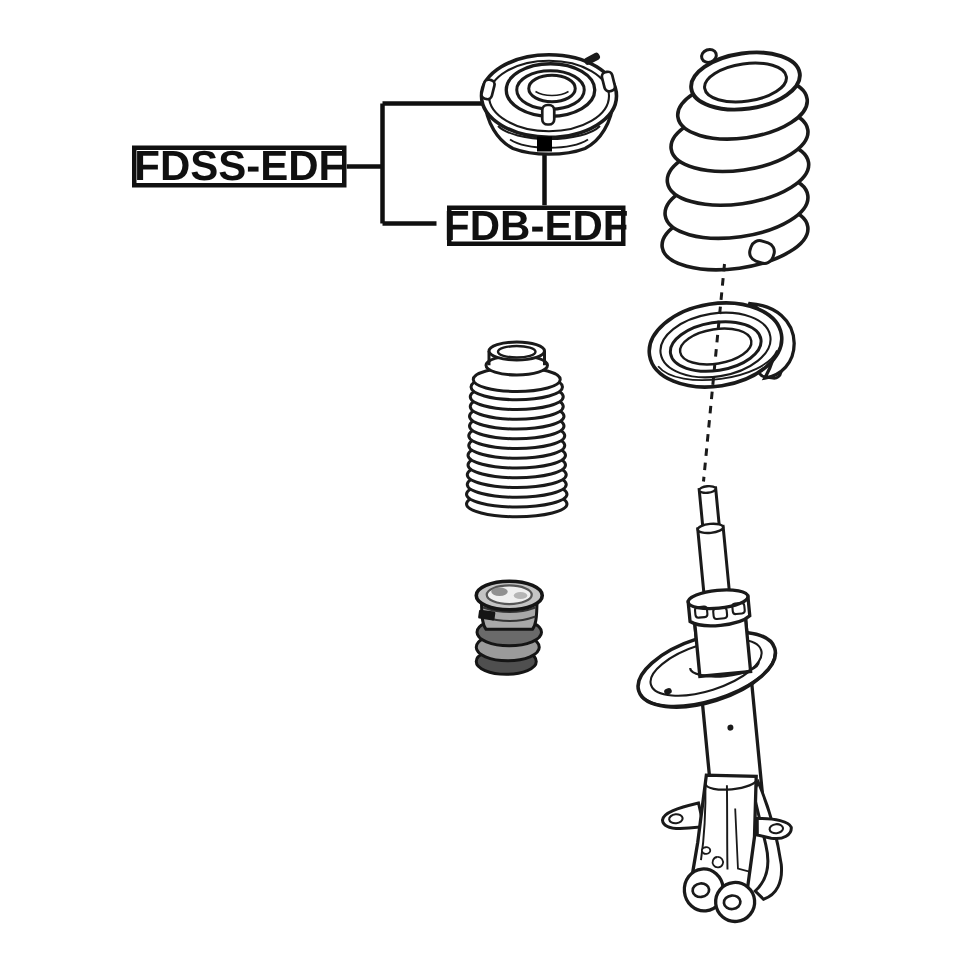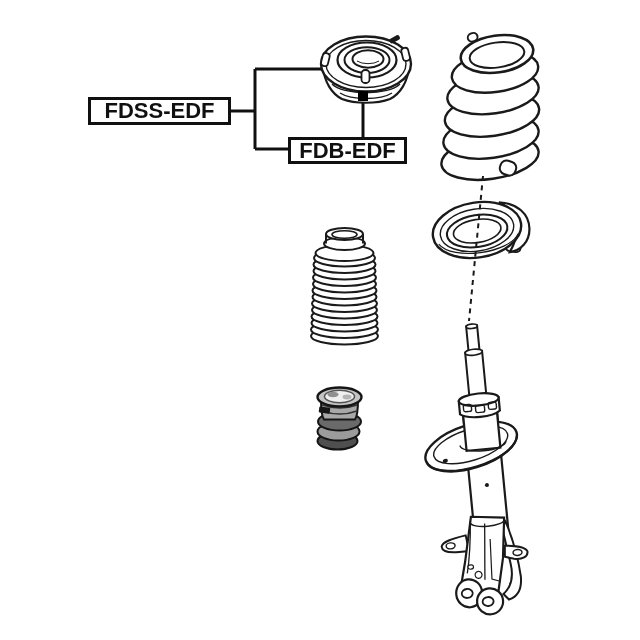--- a/index.html
+++ b/index.html
@@ -1,24 +1,24 @@
 <!DOCTYPE html>
 <html><head>
 <meta charset="utf-8">
 <style>
   html,body{margin:0;padding:0;background:#ffffff;}
   .stage{position:relative;width:640px;height:640px;background:#ffffff;overflow:hidden;
          font-family:"Liberation Sans",sans-serif;}
   .stage svg{position:absolute;left:0;top:0;}
   .callout{position:absolute;box-sizing:border-box;background:#ffffff;border:3px solid #101010;
-           color:#101010;font-weight:bold;font-size:22px;line-height:1;
+           color:#101010;font-weight:bold;font-size:28px;line-height:1;
            display:flex;align-items:center;justify-content:center;letter-spacing:0px;
            font-family:"Liberation Sans",sans-serif;white-space:nowrap;}
   #callout-fdss{left:88px;top:97px;width:143px;height:28px;}
-  #callout-fdb{left:288px;top:137px;width:119px;height:27px;}
+  #callout-fdb{left:298px;top:137px;width:119px;height:27px;}
 </style>
 </head>
 <body>
 
 <div class="stage">
 <svg width="640" height="640" viewBox="0 0 640 640">
 
   <g stroke="#101010" stroke-width="3" fill="none">
     <path d="M 231,111 H 255"></path>
     <path d="M 255,69 V 149"></path>

